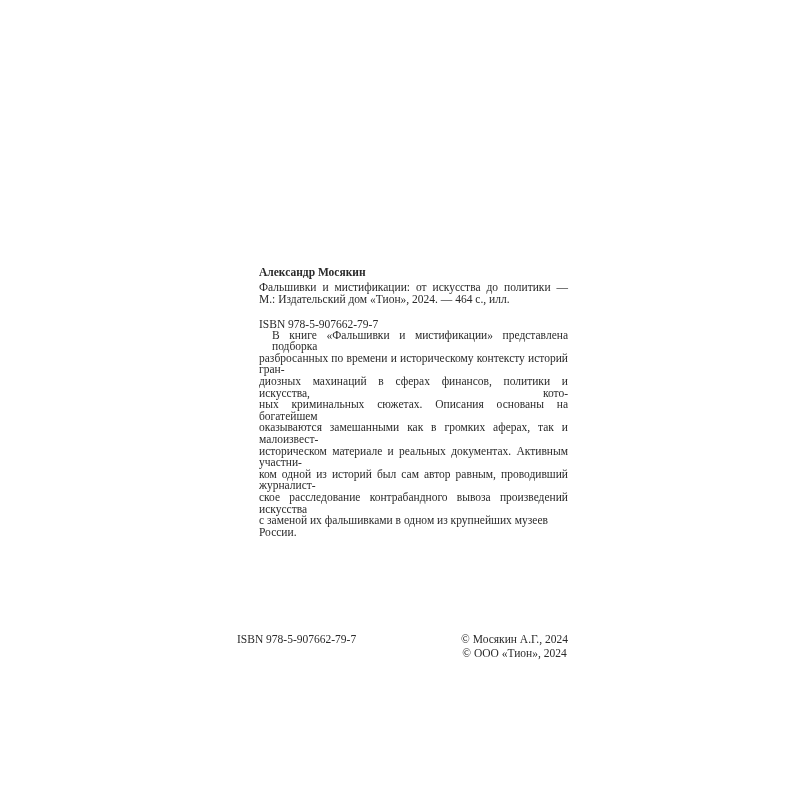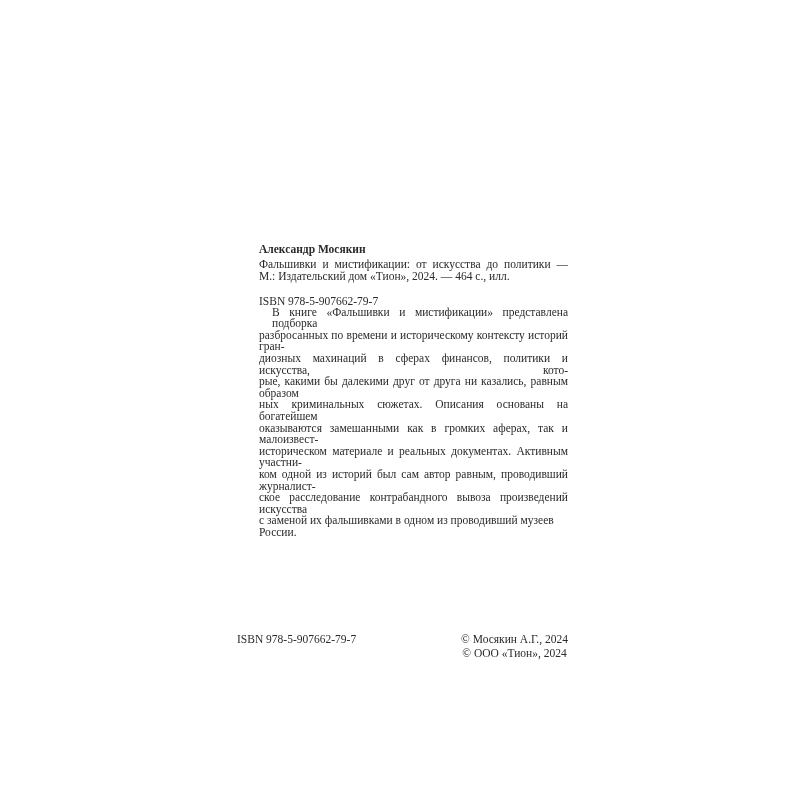--- a/index.html
+++ b/index.html
@@ -12,21 +12,21 @@
     width: 800px;
     height: 800px;
     background: #ffffff;
     font-family: "Liberation Serif", "DejaVu Serif", serif;
     color: #2a2a2a;
     overflow: hidden;
   }
   .main-block {
     position: absolute;
     left: 259px;
-    top: 243px;
+    top: 266px;
     width: 309px;
     font-size: 11.5px;
     line-height: 11.8px;
   }
   .author {
     font-weight: 700;
     line-height: 12px;
     margin-bottom: 4px;
   }
   .jline {
@@ -73,27 +73,26 @@
   <div class="main-block">
     <div class="author">Александр Мосякин</div>
     <div class="jline">Фальшивки и мистификации: от искусства до политики —</div>
     <div>М.: Издательский дом «Тион», 2024. — 464 с., илл.</div>
     <div class="isbn-top">ISBN 978-5-907662-79-7</div>
 
     <div class="annotation">
       <div class="jline indent">В книге «Фальшивки и мистификации» представлена подборка</div>
       <div class="jline">разбросанных по времени и историческому контексту историй гран-</div>
       <div class="jline">диозных махинаций в сферах финансов, политики и искусства, кото-</div>
-      <div class="jline">рые, какими бы далекими друг от друга ни казались, равным образом</div>
       <div class="jline">ных криминальных сюжетах. Описания основаны на богатейшем</div>
       <div class="jline">оказываются замешанными как в громких аферах, так и малоизвест-</div>
       <div class="jline">историческом материале и реальных документах. Активным участни-</div>
       <div class="jline">ком одной из историй был сам автор равным, проводивший журналист-</div>
       <div class="jline">ское расследование контрабандного вывоза произведений искусства</div>
-      <div>с заменой их фальшивками в одном из проводивший музеев России.</div>
+      <div>с заменой их фальшивками в одном из крупнейших музеев России.</div>
     </div>
   </div>
 
   <div class="footer-row">
     <div class="footer-isbn">ISBN 978-5-907662-79-7</div>
     <div class="copyright">
       <div>© Мосякин А.Г., 2024</div>
       <div>© ООО «Тион», 2024</div>
     </div>
   </div>

